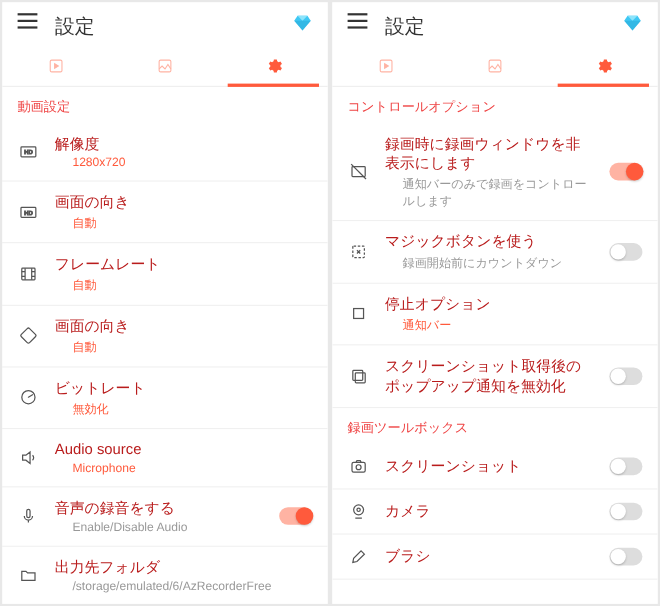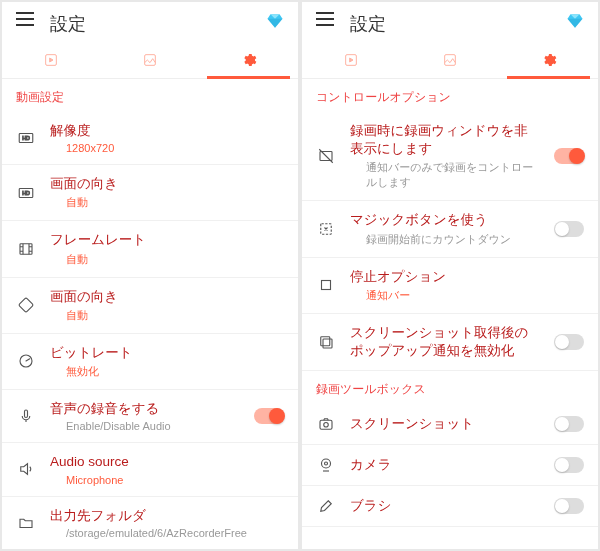--- a/index.html
+++ b/index.html
@@ -127,41 +127,41 @@
         </div>
       <div class="txt">
           <div class="row-title">ビットレート</div>
           <div class="row-sub accent">無効化</div>
         </div>
     </div>
 
     <div class="row">
       <div class="icon">
           <svg viewBox="0 0 24 24" stroke="currentColor" fill="none" stroke-width="1.5">
+            <path d="M5 9v6h4l5 4V5l-5 4H5zM17 9a4 4 0 010 6"></path>
+          </svg>
+        </div>
+      <div class="txt">
+          <div class="row-title">Audio source</div>
+          <div class="row-sub accent">Microphone</div>
+        </div>
+    </div>
+
+    <div class="row">
+      <div class="icon">
+          <svg viewBox="0 0 24 24" stroke="currentColor" fill="none" stroke-width="1.5">
             <rect x="10" y="4" width="4" height="10" rx="2"></rect>
             <path d="M7 12a5 5 0 0010 0M12 17v3"></path>
           </svg>
         </div>
       <div class="txt">
           <div class="row-title">音声の録音をする</div>
           <div class="row-sub">Enable/Disable Audio</div>
         </div>
       <div class="switch on"></div>
-    </div>
-
-    <div class="row">
-      <div class="icon">
-          <svg viewBox="0 0 24 24" stroke="currentColor" fill="none" stroke-width="1.5">
-            <path d="M5 9v6h4l5 4V5l-5 4H5zM17 9a4 4 0 010 6"></path>
-          </svg>
-        </div>
-      <div class="txt">
-          <div class="row-title">Audio source</div>
-          <div class="row-sub accent">Microphone</div>
-        </div>
     </div>
 
     <div class="row">
       <div class="icon">
           <svg viewBox="0 0 24 24" stroke="currentColor" fill="none" stroke-width="1.5">
             <path d="M4 7h5l2 2h9v9H4z"></path>
           </svg>
         </div>
       <div class="txt">
           <div class="row-title">出力先フォルダ</div>

